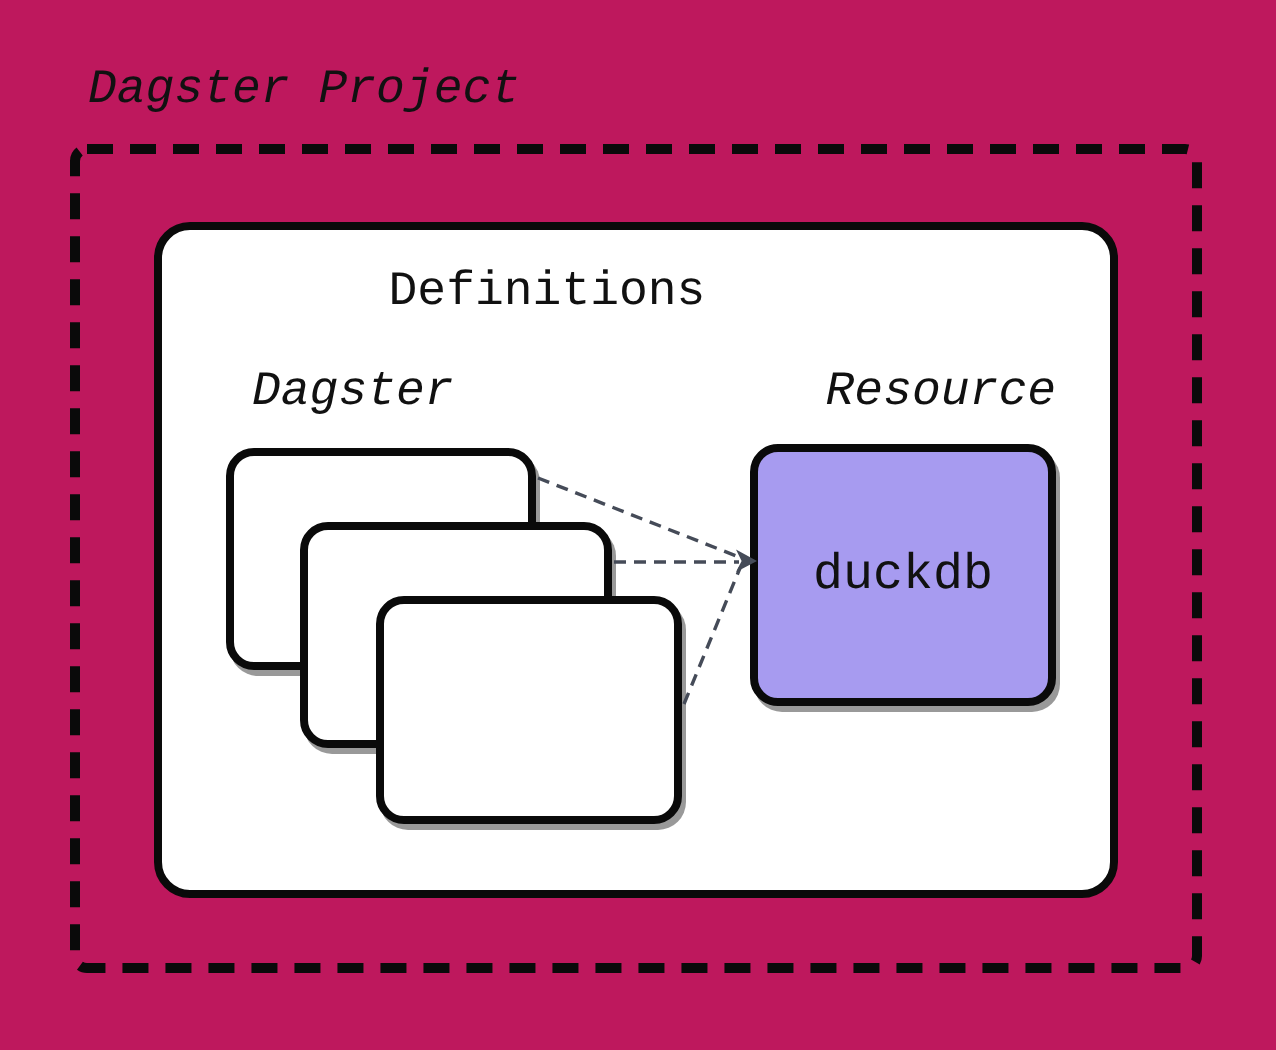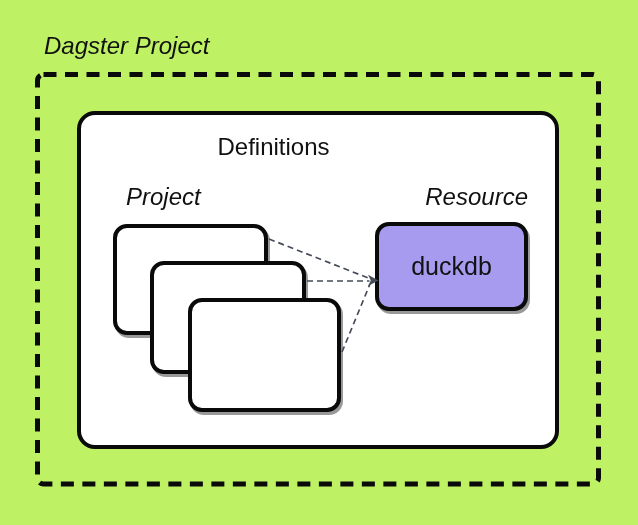--- a/index.html
+++ b/index.html
@@ -4,22 +4,22 @@
 <style>
   html, body {
     margin: 0;
     padding: 0;
     background: #ffffff;
   }
   .stage {
     position: relative;
     width: 638px;
     height: 525px;
-    background: #bef264;
-    font-family: Liberation Sans, sans-serif;
+    background: #be185d;
+    font-family: Liberation Mono, monospace;
     color: #111111;
     overflow: hidden;
   }
   .overlay {
     position: absolute;
     left: 0;
     top: 0;
     width: 638px;
     height: 525px;
     z-index: 10;
@@ -60,21 +60,21 @@
     border: 4.5px solid #0a0a0a;
     border-radius: 14px;
     box-shadow: 2px 3px 0 rgba(0,0,0,0.40);
   }
   .card-back  { left: 113px; top: 224px; width: 155px; height: 111px; z-index: 2; }
   .card-mid   { left: 150px; top: 261px; width: 156px; height: 113px; z-index: 3; }
   .card-front { left: 188px; top: 298px; width: 153px; height: 114px; z-index: 4; }
   .resource-box {
     position: absolute;
     left: 375px; top: 222px;
-    width: 153px; height: 89px;
+    width: 153px; height: 131px;
     box-sizing: border-box;
     background: #a79bf0;
     border: 4.5px solid #0a0a0a;
     border-radius: 14px;
     box-shadow: 2px 3px 0 rgba(0,0,0,0.40);
     display: flex;
     align-items: center;
     justify-content: center;
     z-index: 5;
   }
@@ -87,21 +87,21 @@
 <body>
 
 <div class="stage">
 
   <div class="label italic project-label">Dagster Project</div>
 
   <div class="definitions-box"></div>
 
   <div class="label definitions-label">Definitions</div>
 
-  <div class="label italic assets-label">Project</div>
+  <div class="label italic assets-label">Dagster</div>
 
   <div class="label italic resource-label">Resource</div>
 
   <div class="asset-card card-back"></div>
 
   <div class="asset-card card-mid"></div>
 
   <div class="asset-card card-front"></div>
 
   <div class="resource-box">

